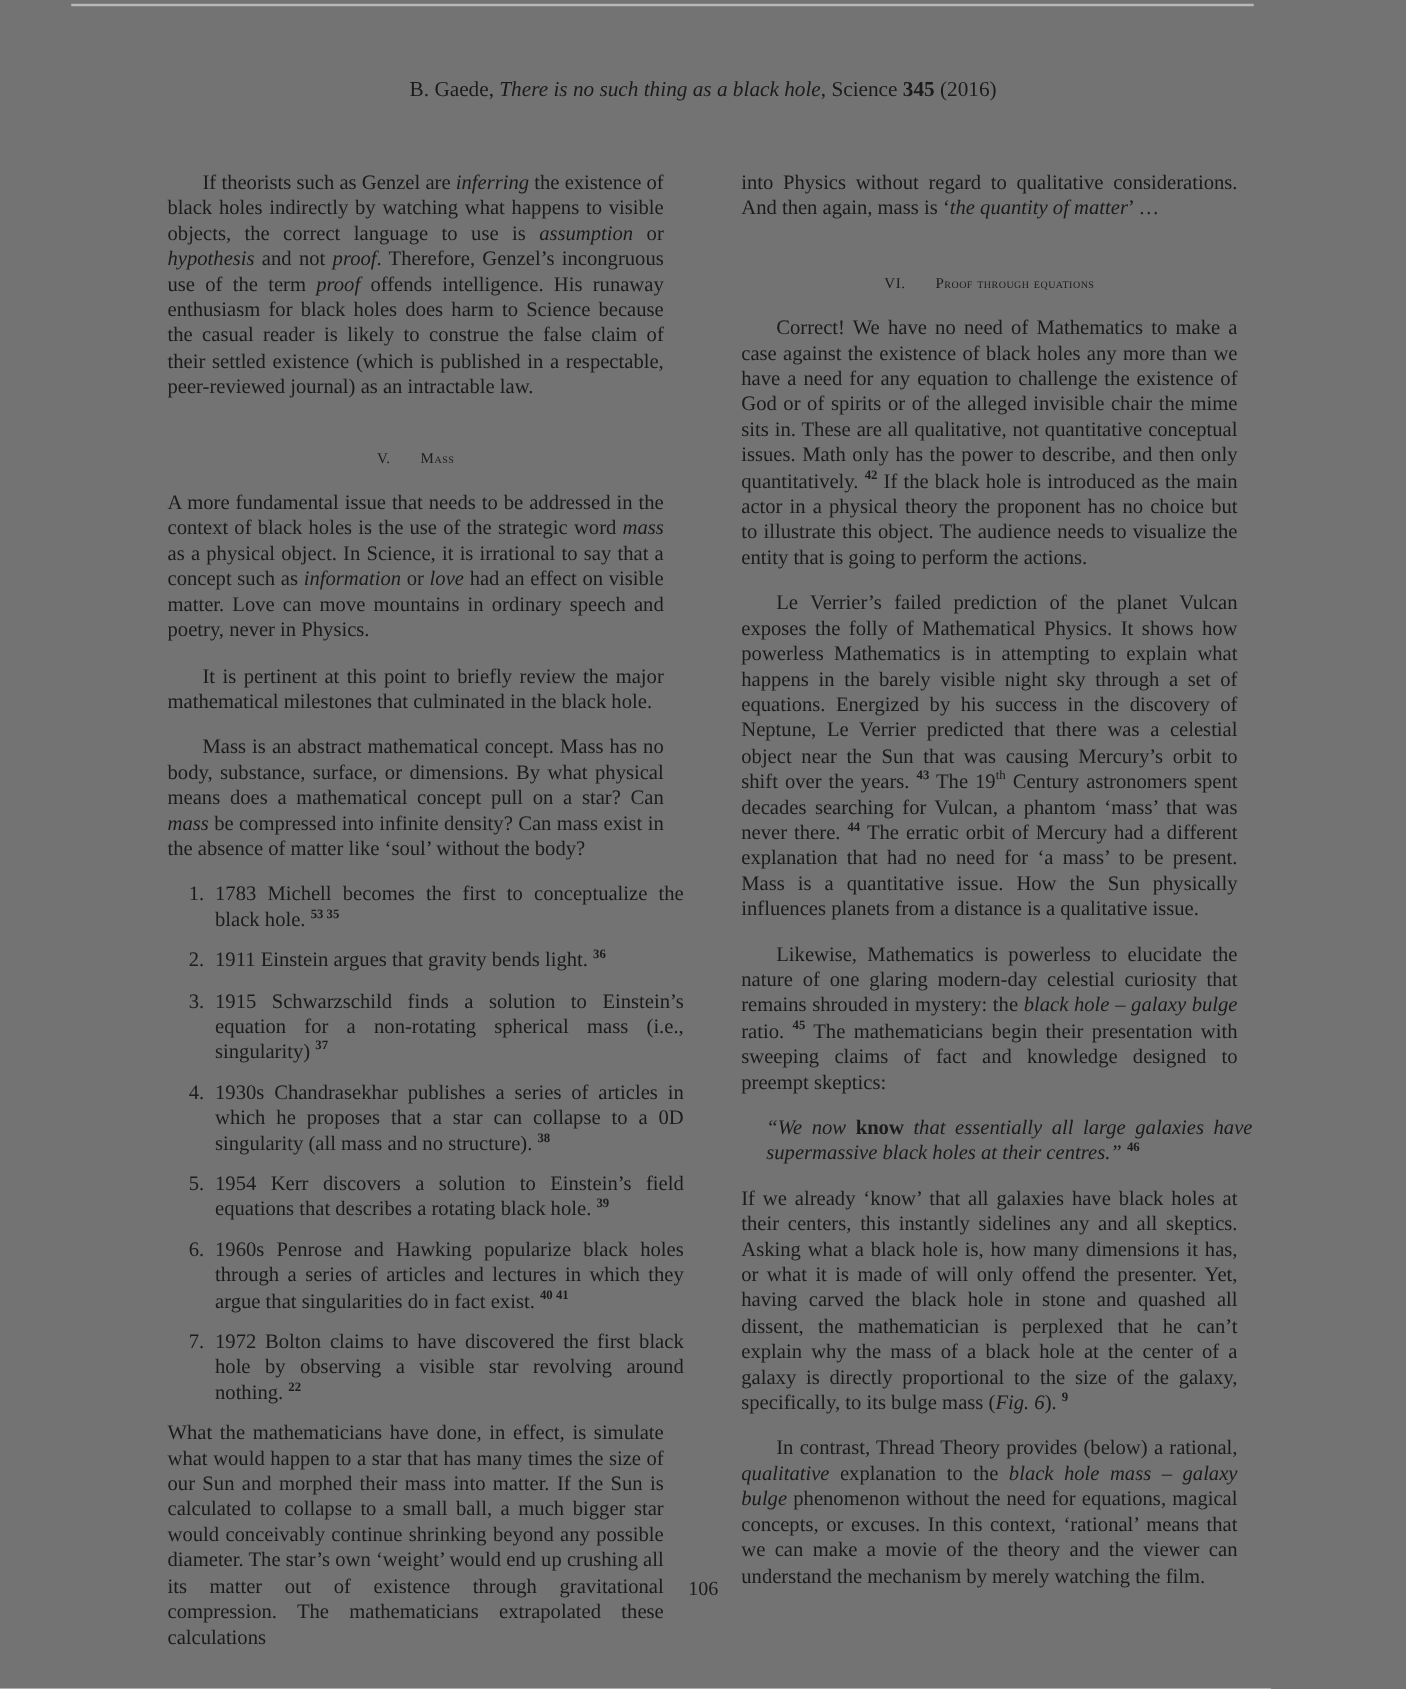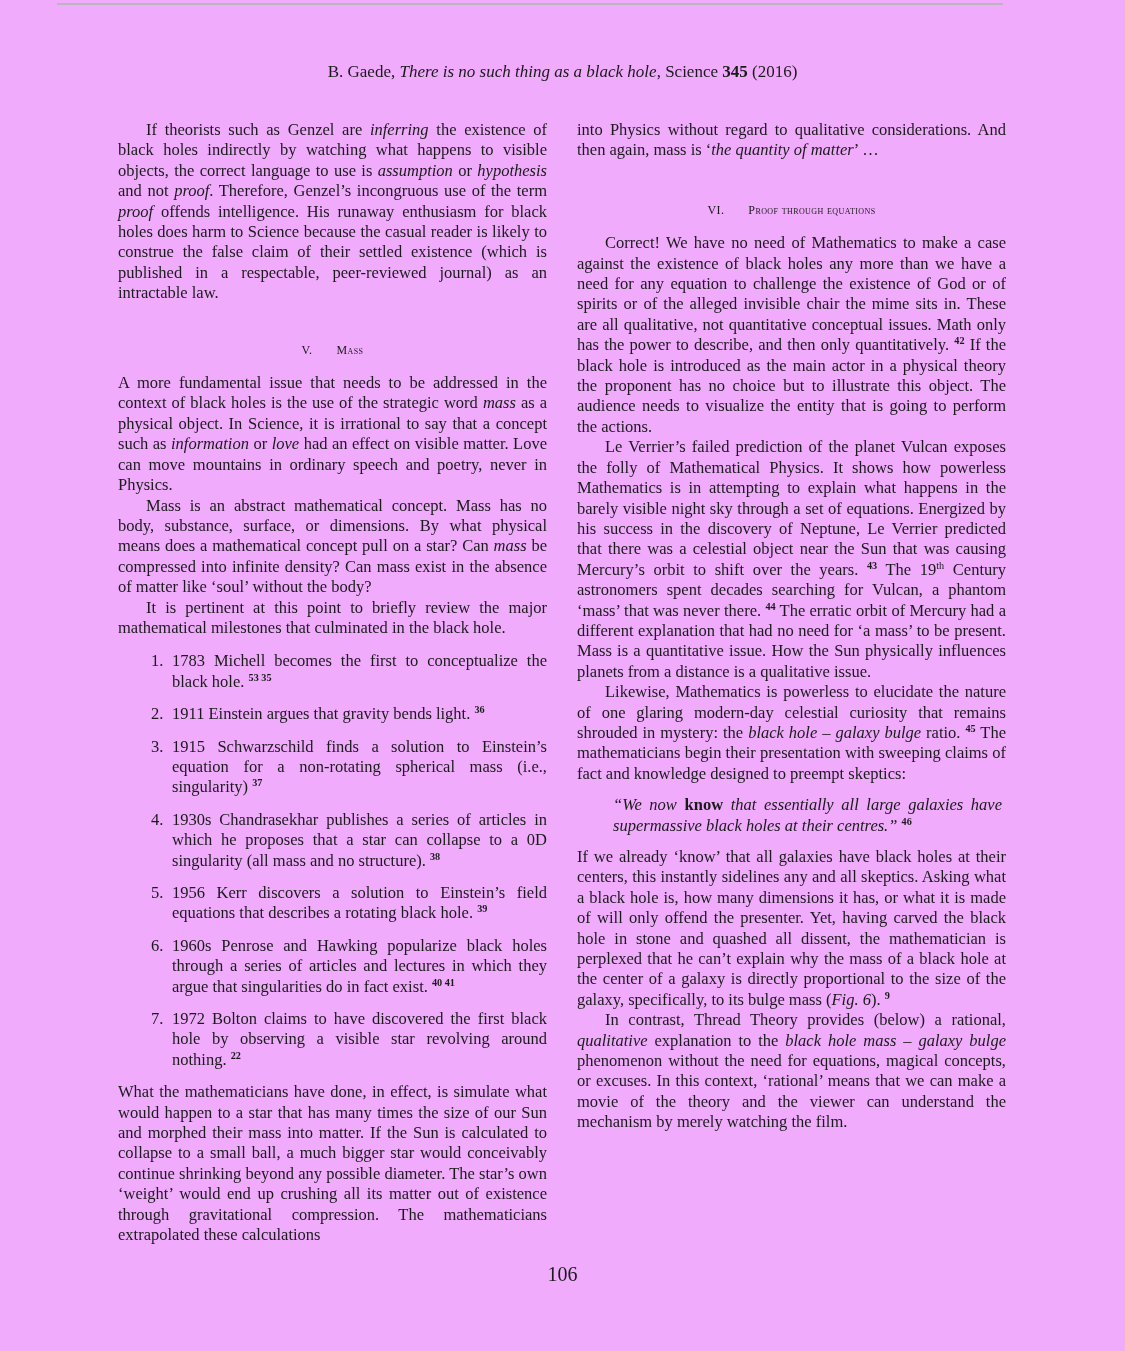--- a/index.html
+++ b/index.html
@@ -1,20 +1,20 @@
 <!DOCTYPE html>
 <html><head>
 <meta charset="utf-8">
 <style>
   html, body { margin: 0; padding: 0; background: #ffffff; }
   .page {
     position: relative;
     width: 1125px;
     height: 1351px;
-    background: #f0abfc;
+    background: #737373;
     font-family: "Liberation Serif", "DejaVu Serif", serif;
     color: #1b1b1b;
     overflow: hidden;
   }
   .top-rule {
     position: absolute;
     left: 57px; top: 3px;
     width: 946px; height: 2px;
     background: #b8b8b8;
   }
@@ -32,21 +32,21 @@
     width: 889px;
     display: flex;
     gap: 30px;
   }
   .col {
     width: 429px;
     font-size: 16.5px;
     line-height: 20.4px;
     text-align: justify;
   }
-  .para { margin: 0; }
+  .para { margin: 16px; }
   .indent { text-indent: 28px; }
   .sec-heading {
     margin: 36px 0 13px 0;
     text-align: center;
     font-size: 12px;
     font-weight: normal;
     letter-spacing: 0.4px;
   }
   .sec-heading.vi { margin-top: 39px; }
   .sec-num { margin-right: 24px; }
@@ -73,21 +73,21 @@
   .rs-sup {
     vertical-align: super;
     font-size: 0.62em;
     line-height: 0;
   }
   .footer {
     position: absolute;
     top: 1263px; left: 0;
     width: 100%;
     text-align: center;
-    font-size: 20px;
+    font-size: 16px;
   }
 </style>
 </head>
 <body>
 
 <div class="page">
 
   <div class="top-rule"></div>
 
   <div class="running-header"><span>B. Gaede, </span><span class="rs-i">There is no such thing as a black hole</span><span>, Science </span><span class="rs-b">345</span><span> (2016)</span></div>
@@ -95,38 +95,38 @@
   <div class="columns">
 
     <div class="col">
       <p class="para indent"><span>If theorists such as Genzel are </span><span class="rs-i">inferring</span><span> the existence of black holes indirectly by watching what happens to visible objects, the correct language to use is </span><span class="rs-i">assumption</span><span> or </span><span class="rs-i">hypothesis</span><span> and not </span><span class="rs-i">proof</span><span>. Therefore, Genzel’s incongruous use of the term </span><span class="rs-i">proof</span><span> offends intelligence. His runaway enthusiasm for black holes does harm to Science because the casual reader is likely to construe the false claim of their settled existence (which is published in a respectable, peer-reviewed journal) as an intractable law.</span></p>
 
       <h2 class="sec-heading">
         <span class="sec-num">V.</span><span class="sec-title">Mass</span>
       </h2>
 
       <p class="para"><span>A more fundamental issue that needs to be addressed in the context of black holes is the use of the strategic word </span><span class="rs-i">mass</span><span> as a physical object. In Science, it is irrational to say that a concept such as </span><span class="rs-i">information</span><span> or </span><span class="rs-i">love</span><span> had an effect on visible matter. Love can move mountains in ordinary speech and poetry, never in Physics.</span></p>
+      <p class="para indent"><span>It is pertinent at this point to briefly review the major mathematical milestones that culminated in the black hole.</span></p>
       <p class="para indent"><span>Mass is an abstract mathematical concept. Mass has no body, substance, surface, or dimensions. By what physical means does a mathematical concept pull on a star? Can </span><span class="rs-i">mass</span><span> be compressed into infinite density? Can mass exist in the absence of matter like ‘soul’ without the body?</span></p>
-      <p class="para indent"><span>It is pertinent at this point to briefly review the major mathematical milestones that culminated in the black hole.</span></p>
 
       <ol class="milestones">
         <li>
           <span class="li-num">1.</span><span class="li-text"><span>1783 Michell becomes the first to conceptualize the black hole. </span><span class="rs-b rs-sup">53 35</span></span>
         </li>
         <li>
           <span class="li-num">2.</span><span class="li-text"><span>1911 Einstein argues that gravity bends light. </span><span class="rs-b rs-sup">36</span></span>
         </li>
         <li>
           <span class="li-num">3.</span><span class="li-text"><span>1915 Schwarzschild finds a solution to Einstein’s equation for a non-rotating spherical mass (i.e., singularity) </span><span class="rs-b rs-sup">37</span></span>
         </li>
         <li>
           <span class="li-num">4.</span><span class="li-text"><span>1930s Chandrasekhar publishes a series of articles in which he proposes that a star can collapse to a 0D singularity (all mass and no structure). </span><span class="rs-b rs-sup">38</span></span>
         </li>
         <li>
-          <span class="li-num">5.</span><span class="li-text"><span>1956 Kerr discovers a solution to Einstein’s field equations that describes a rotating black hole. </span><span class="rs-b rs-sup">39</span></span>
+          <span class="li-num">5.</span><span class="li-text"><span>1954 Kerr discovers a solution to Einstein’s field equations that describes a rotating black hole. </span><span class="rs-b rs-sup">39</span></span>
         </li>
         <li>
           <span class="li-num">6.</span><span class="li-text"><span>1960s Penrose and Hawking popularize black holes through a series of articles and lectures in which they argue that singularities do in fact exist. </span><span class="rs-b rs-sup">40 41</span></span>
         </li>
         <li>
           <span class="li-num">7.</span><span class="li-text"><span>1972 Bolton claims to have discovered the first black hole by observing a visible star revolving around nothing. </span><span class="rs-b rs-sup">22</span></span>
         </li>
       </ol>
 
       <p class="para after-list"><span>What the mathematicians have done, in effect, is simulate what would happen to a star that has many times the size of our Sun and morphed their mass into matter. If the Sun is calculated to collapse to a small ball, a much bigger star would conceivably continue shrinking beyond any possible diameter. The star’s own ‘weight’ would end up crushing all its matter out of existence through gravitational compression. The mathematicians extrapolated these calculations</span></p>

